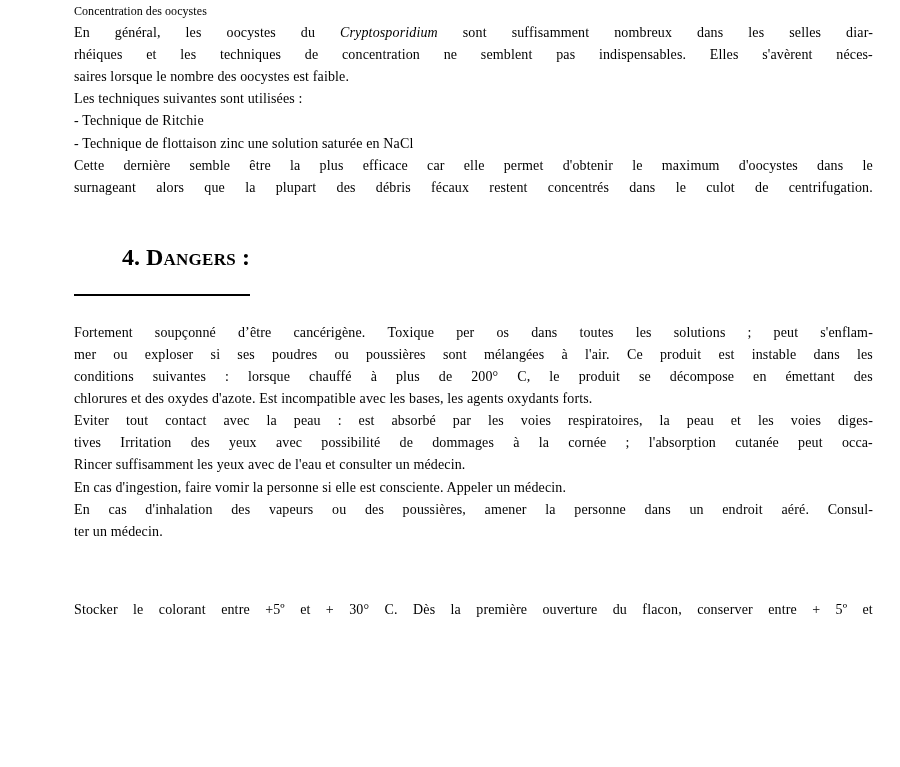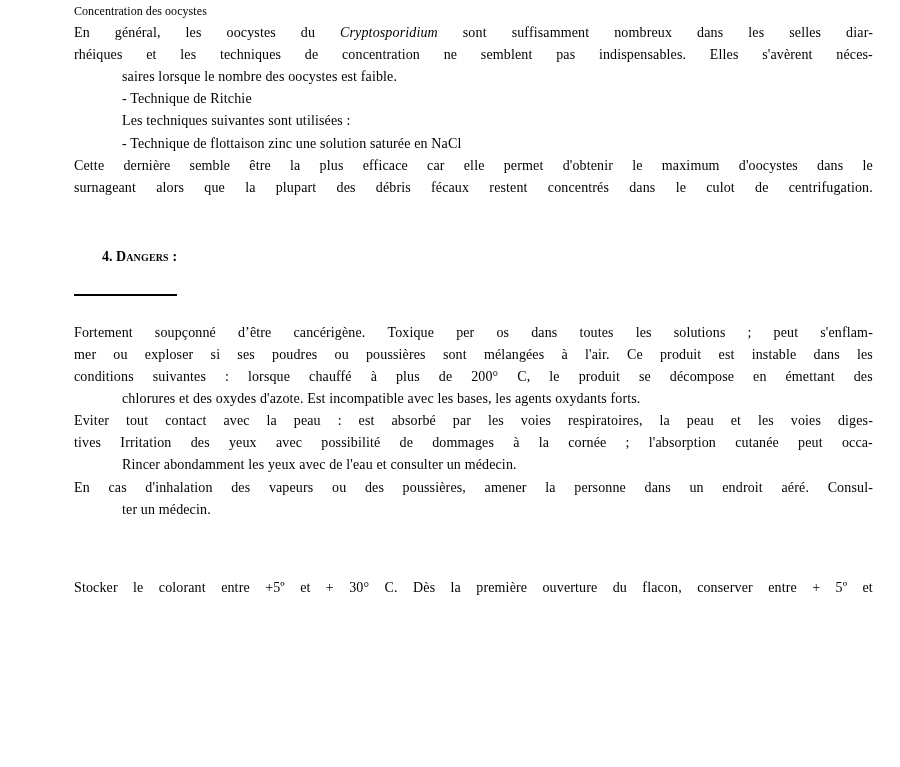--- a/index.html
+++ b/index.html
@@ -43,42 +43,41 @@
     font-size: 14px;
     line-height: 22.1px;
     white-space: pre;
     letter-spacing: 0.01em;
   }
   .line.just {
     justify-content: space-between;
   }
   .line.flush {
     justify-content: flex-start;
-    margin-left: 48px;
   }
   .line .w {
     white-space: pre;
   }
   .line.just > .w {
     flex: 0 0 auto;
   }
 
   .it { font-style: italic; }
 
   
   .subhead {
     font-size: 12px;
     line-height: 22.1px;
     font-weight: normal;
     letter-spacing: 0.005em;
   }
 
   
   .section-head {
-    font-size: 14px;
+    font-size: 24px;
     line-height: 24px;
     font-weight: bold;
     display: inline-block;
     border-bottom: 2.2px solid #000;
     padding-bottom: 1px;
     white-space: pre;
   }
   .section-head .num {
     font-variant: normal;
     text-transform: none;
@@ -102,25 +101,25 @@
 
     <div class="subhead">Concentration des oocystes</div>
 
     <div class="para">
         <div class="line just"><span class="w">En </span><span class="w">général, </span><span class="w">les </span><span class="w">oocystes </span><span class="w">du </span><span class="w it">Cryptosporidium</span><span class="w"> sont </span><span class="w">suffisamment </span><span class="w">nombreux </span><span class="w">dans </span><span class="w">les </span><span class="w">selles </span><span class="w">diar-</span></div>
         <div class="line just"><span class="w">rhéiques </span><span class="w">et </span><span class="w">les </span><span class="w">techniques </span><span class="w">de </span><span class="w">concentration </span><span class="w">ne </span><span class="w">semblent </span><span class="w">pas </span><span class="w">indispensables. </span><span class="w">Elles </span><span class="w">s'avèrent </span><span class="w">néces-</span></div>
         <div class="line flush"><span class="w">saires lorsque le nombre des oocystes est faible.</span></div>
       </div>
 
     <div class="line flush">
-      <span class="w">- Technique de Ritchie</span>
+      <span class="w">Les techniques suivantes sont utilisées :</span>
     </div>
 
     <div class="line flush">
-      <span class="w">Les techniques suivantes sont utilisées :</span>
+      <span class="w">- Technique de Ritchie</span>
     </div>
     <div class="line flush">
       <span class="w">- Technique de flottaison zinc une solution saturée en NaCl</span>
     </div>
 
     <div class="para">
         <div class="line just"><span class="w">Cette </span><span class="w">dernière </span><span class="w">semble </span><span class="w">être </span><span class="w">la </span><span class="w">plus </span><span class="w">efficace </span><span class="w">car </span><span class="w">elle </span><span class="w">permet </span><span class="w">d'obtenir </span><span class="w">le </span><span class="w">maximum </span><span class="w">d'oocystes </span><span class="w">dans </span><span class="w">le</span></div>
         <div class="line just"><span class="w">surnageant </span><span class="w">alors </span><span class="w">que </span><span class="w">la </span><span class="w">plupart </span><span class="w">des </span><span class="w">débris </span><span class="w">fécaux </span><span class="w">restent </span><span class="w">concentrés </span><span class="w">dans </span><span class="w">le </span><span class="w">culot </span><span class="w">de </span><span class="w">centrifugation.</span></div>
       </div>
 
@@ -136,21 +135,24 @@
         <div class="line just"><span class="w">Fortement </span><span class="w">soupçonné </span><span class="w">d’être </span><span class="w">cancérigène. </span><span class="w">Toxique </span><span class="w">per </span><span class="w">os </span><span class="w">dans </span><span class="w">toutes </span><span class="w">les </span><span class="w">solutions </span><span class="w">; </span><span class="w">peut </span><span class="w">s'enflam-</span></div>
         <div class="line just"><span class="w">mer </span><span class="w">ou </span><span class="w">exploser </span><span class="w">si </span><span class="w">ses </span><span class="w">poudres </span><span class="w">ou </span><span class="w">poussières </span><span class="w">sont </span><span class="w">mélangées </span><span class="w">à </span><span class="w">l'air. </span><span class="w">Ce </span><span class="w">produit </span><span class="w">est </span><span class="w">instable </span><span class="w">dans </span><span class="w">les</span></div>
         <div class="line just"><span class="w">conditions </span><span class="w">suivantes </span><span class="w">: </span><span class="w">lorsque </span><span class="w">chauffé </span><span class="w">à </span><span class="w">plus </span><span class="w">de </span><span class="w">200° </span><span class="w">C, </span><span class="w">le </span><span class="w">produit </span><span class="w">se </span><span class="w">décompose </span><span class="w">en </span><span class="w">émettant </span><span class="w">des</span></div>
         <div class="line flush"><span class="w">chlorures et des oxydes d'azote. Est incompatible avec les bases, les agents oxydants forts.</span></div>
       </div>
     <div class="para">
         <div class="line just"><span class="w">Eviter </span><span class="w">tout </span><span class="w">contact </span><span class="w">avec </span><span class="w">la </span><span class="w">peau </span><span class="w">: </span><span class="w">est </span><span class="w">absorbé </span><span class="w">par </span><span class="w">les </span><span class="w">voies </span><span class="w">respiratoires, </span><span class="w">la </span><span class="w">peau </span><span class="w">et </span><span class="w">les </span><span class="w">voies </span><span class="w">diges-</span></div>
         <div class="line just"><span class="w">tives </span><span class="w">Irritation </span><span class="w">des </span><span class="w">yeux </span><span class="w">avec </span><span class="w">possibilité </span><span class="w">de </span><span class="w">dommages </span><span class="w">à </span><span class="w">la </span><span class="w">cornée </span><span class="w">; </span><span class="w">l'absorption </span><span class="w">cutanée </span><span class="w">peut </span><span class="w">occa-</span></div>
       </div>
     <div class="para">
-        <div class="line flush"><span class="w">Rincer abondamment les yeux avec de l'eau et consulter un médecin.</span></div>
+        <div class="line flush"><span class="w">Rincer suffisamment les yeux avec de l'eau et consulter un médecin.</span></div>
+      </div>
+    <div class="para">
+        <div class="line flush"><span class="w">En cas d'ingestion, faire vomir la personne si elle est consciente. Appeler un médecin.</span></div>
       </div>
     <div class="para">
         <div class="line just"><span class="w">En </span><span class="w">cas </span><span class="w">d'inhalation </span><span class="w">des </span><span class="w">vapeurs </span><span class="w">ou </span><span class="w">des </span><span class="w">poussières, </span><span class="w">amener </span><span class="w">la </span><span class="w">personne </span><span class="w">dans </span><span class="w">un </span><span class="w">endroit </span><span class="w">aéré. </span><span class="w">Consul-</span></div>
         <div class="line flush"><span class="w">ter un médecin.</span></div>
       </div>
 
     <div class="spacer-30"></div>
     <div class="spacer-26"></div>
 
     <div class="para">

